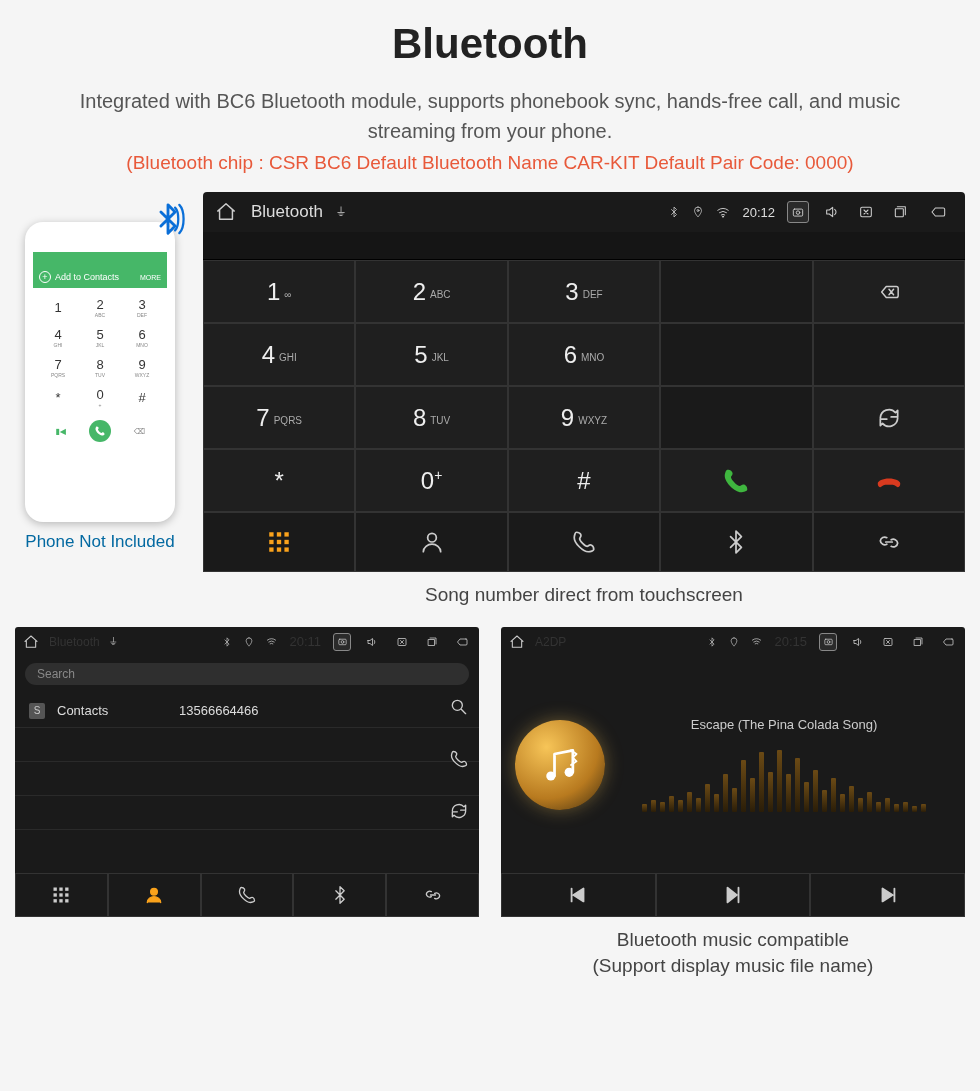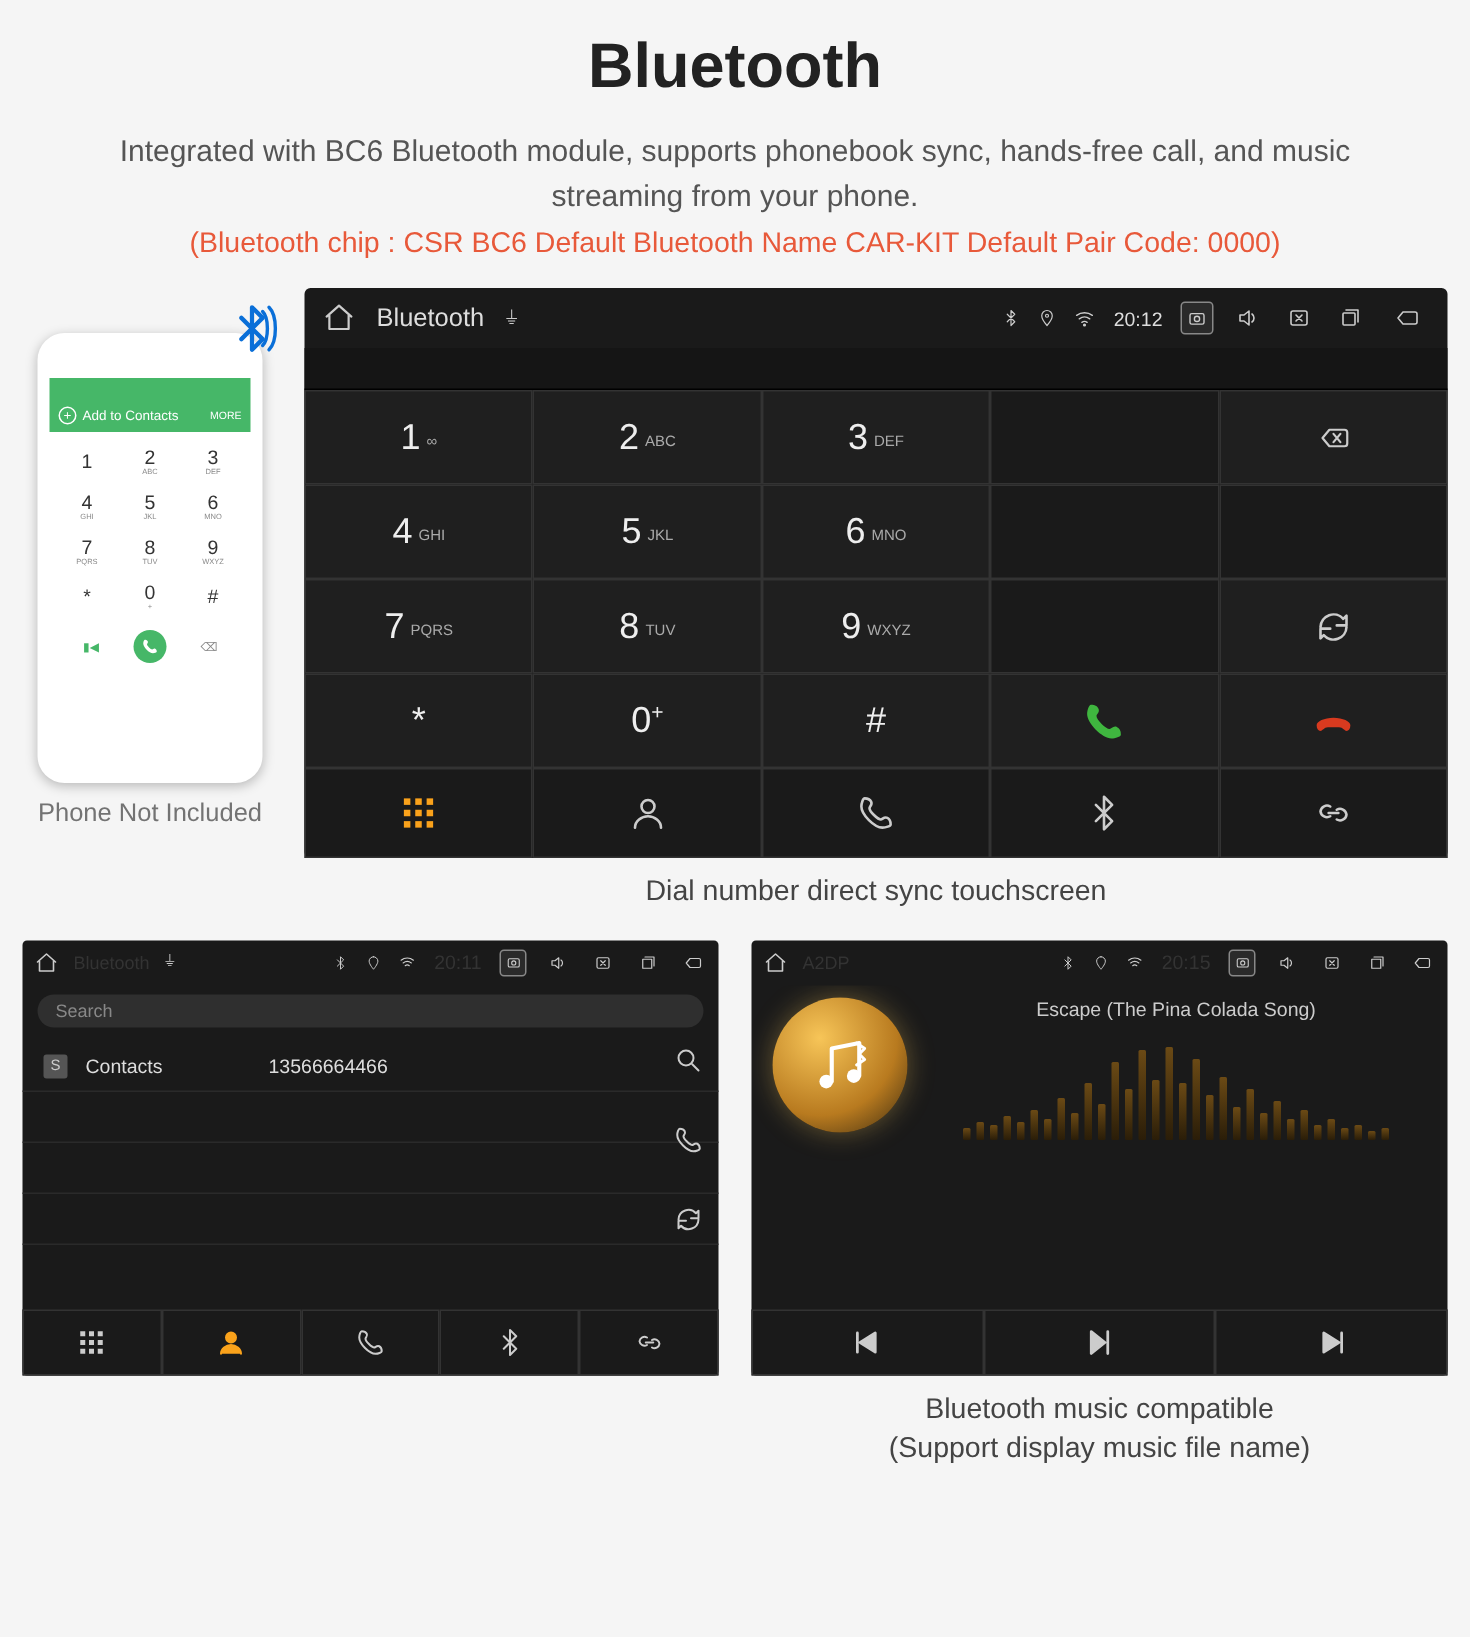--- a/index.html
+++ b/index.html
@@ -17,21 +17,21 @@
 .phone-top{background:#46b768;height:14px}
 .phone-addc{background:#46b768;height:22px;display:flex;align-items:center;padding:0 6px;color:#fff;font-size:9px}
 .add-plus{width:12px;height:12px;border:1px solid #fff;border-radius:50%;display:flex;align-items:center;justify-content:center;margin-right:4px;font-size:9px}
 .phone-grid{display:grid;grid-template-columns:repeat(3,1fr);gap:4px;padding:6px}
 .phone-key{text-align:center;height:26px;display:flex;flex-direction:column;justify-content:center;color:#333}
 .phone-key .n{font-size:13px;font-weight:500}
 .phone-key .l{font-size:5px;color:#888}
 .phone-bottom{display:flex;justify-content:space-around;padding:4px 8px}
 .phone-bot-icon{width:22px;height:22px;border-radius:50%;display:flex;align-items:center;justify-content:center}
 .bt-signal{position:absolute;top:-20px;right:-10px;font-size:30px;color:#0a6fd8}
-.phone-caption{color:#737373;font-size:17px}
+.phone-caption{color:#0369a1;font-size:17px}
 
 
 .panel{background:#1a1a1a;border-radius:4px;color:#ddd;flex:1}
 .panel-big{height:380px;display:flex;flex-direction:column}
 .status-bar{display:flex;align-items:center;padding:8px 12px;height:40px;gap:10px}
 .sb-left{display:flex;align-items:center;gap:14px}
 .sb-right{display:flex;align-items:center;gap:12px;margin-left:auto;font-size:13px}
 .sb-title{font-size:17px;font-weight:500}
 .sb-icon,.sys-icon{color:#ccc;display:inline-flex;align-items:center}
 .sys-icon{width:22px;height:22px;justify-content:center;font-size:14px}
@@ -62,21 +62,21 @@
 .contacts-area{flex:1;position:relative;padding:4px 0}
 .contact-row{display:flex;align-items:center;padding:8px 14px;gap:12px;font-size:13px;color:#ddd;border-bottom:1px solid #2a2a2a}
 .contact-badge{width:16px;height:16px;background:#555;color:#ccc;font-size:10px;display:flex;align-items:center;justify-content:center;border-radius:2px}
 .contact-name{width:110px}
 .side-icons{position:absolute;right:10px;top:6px;display:flex;flex-direction:column;gap:28px;color:#aaa}
 .side-icons svg{width:20px;height:20px}
 .panel-sm .bottom-nav{height:44px}
 .panel-sm .nav-item svg{width:20px;height:20px}
 
 
-.music-body{flex:1;position:relative;display:flex;align-items:flex-start;padding:8px 14px;gap:12px;overflow:hidden}
+.music-body{flex:1;position:relative;display:flex;align-items:center;padding:8px 14px;gap:12px;overflow:hidden}
 .music-art{width:90px;height:90px;border-radius:50%;background:radial-gradient(circle at 35% 30%,#f7c558,#b87a1f 60%,#3a2a10);display:flex;align-items:center;justify-content:center;box-shadow:0 0 18px rgba(247,197,88,.35)}
 .music-info{flex:1;color:#ccc;text-align:center}
 .music-title{font-size:13px;margin-bottom:10px}
 .viz{height:70px;display:flex;align-items:flex-end;justify-content:center;gap:4px}
 .viz span{width:5px;background:linear-gradient(#6b4a15,#2a1d08);display:inline-block;border-radius:1px}
 .music-nav{height:44px;display:flex}
 .music-nav .nav-item svg{width:22px;height:22px;fill:#ccc;stroke:#ccc}
 
 svg{stroke:#ccc;fill:none;stroke-width:1.6;stroke-linecap:round;stroke-linejoin:round}
 </style>
@@ -335,21 +335,21 @@
                 <path d="M7 7l10 10-5 5V2l5 5L7 17"></path>
               </svg>
             </div>
           <div class="nav-item">
               <svg viewBox="0 0 24 24">
                 <path d="M10 14a4 4 0 01-6-3 4 4 0 016-3M14 10a4 4 0 016 3 4 4 0 01-6 3M9 12h6"></path>
               </svg>
             </div>
         </div>
       </div>
-      <div class="caption">Dial number direct sync touchscreen</div>
+      <div class="caption">Song number direct from touchscreen</div>
     </div>
   </div>
 
   <div class="bottom-row">
     <div class="half">
       <div class="panel-sm">
         <div class="status-bar">
           <span class="sb-icon">
               <svg viewBox="0 0 24 24" width="16" height="16">
                 <path d="M3 11l9-8 9 8M5 10v10h14V10"></path>

